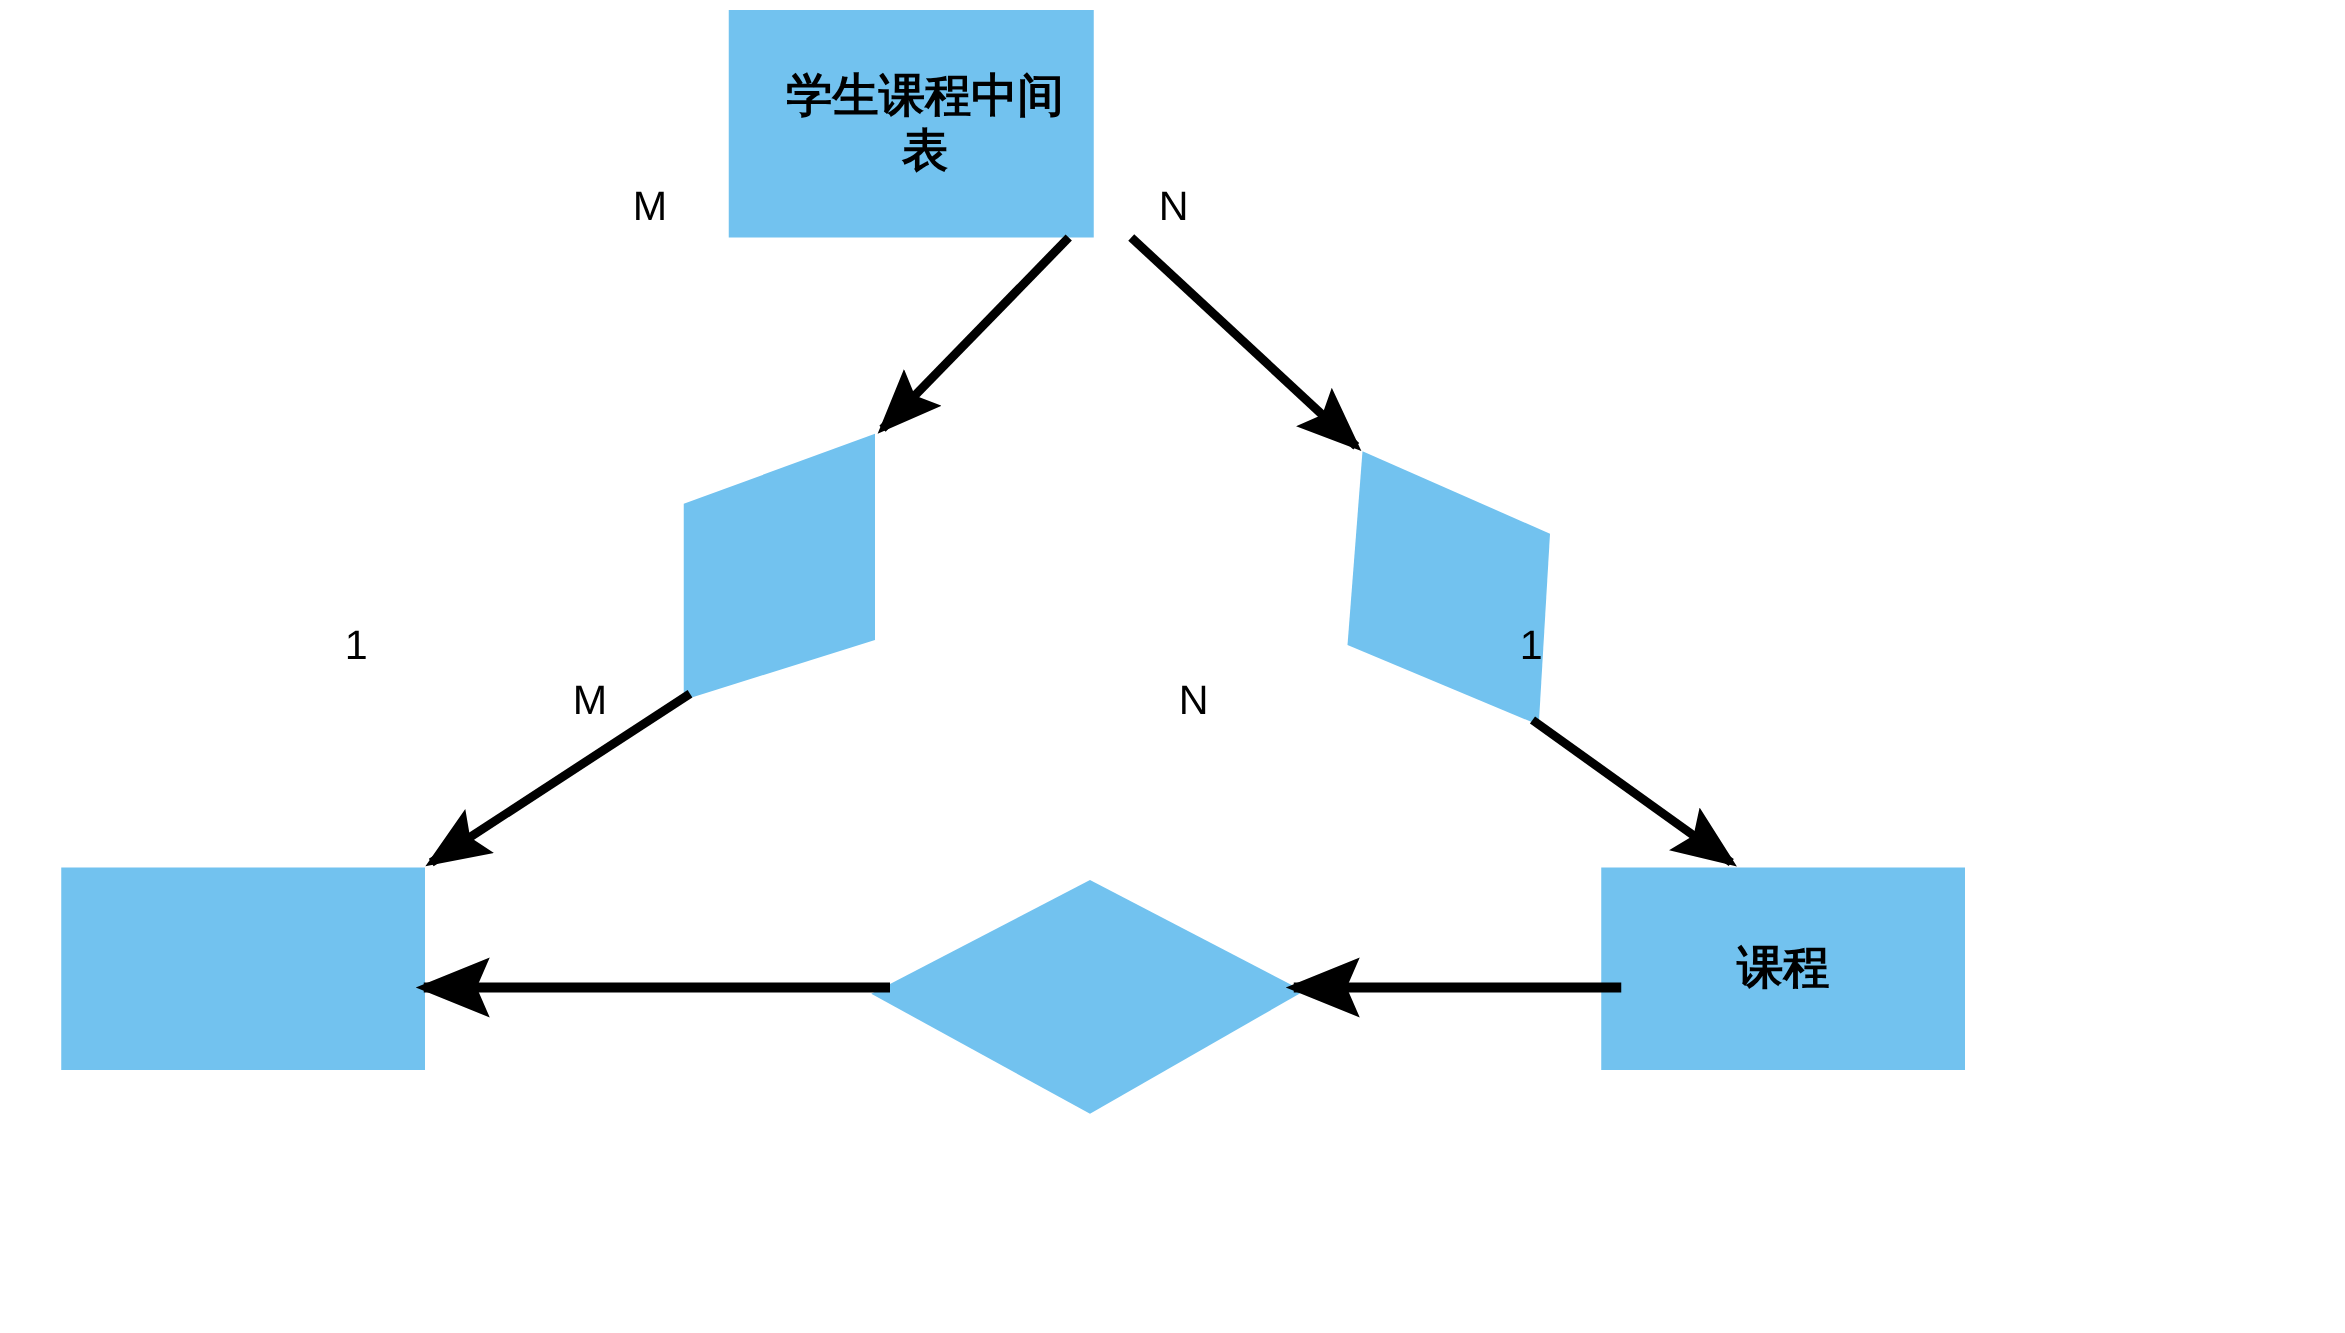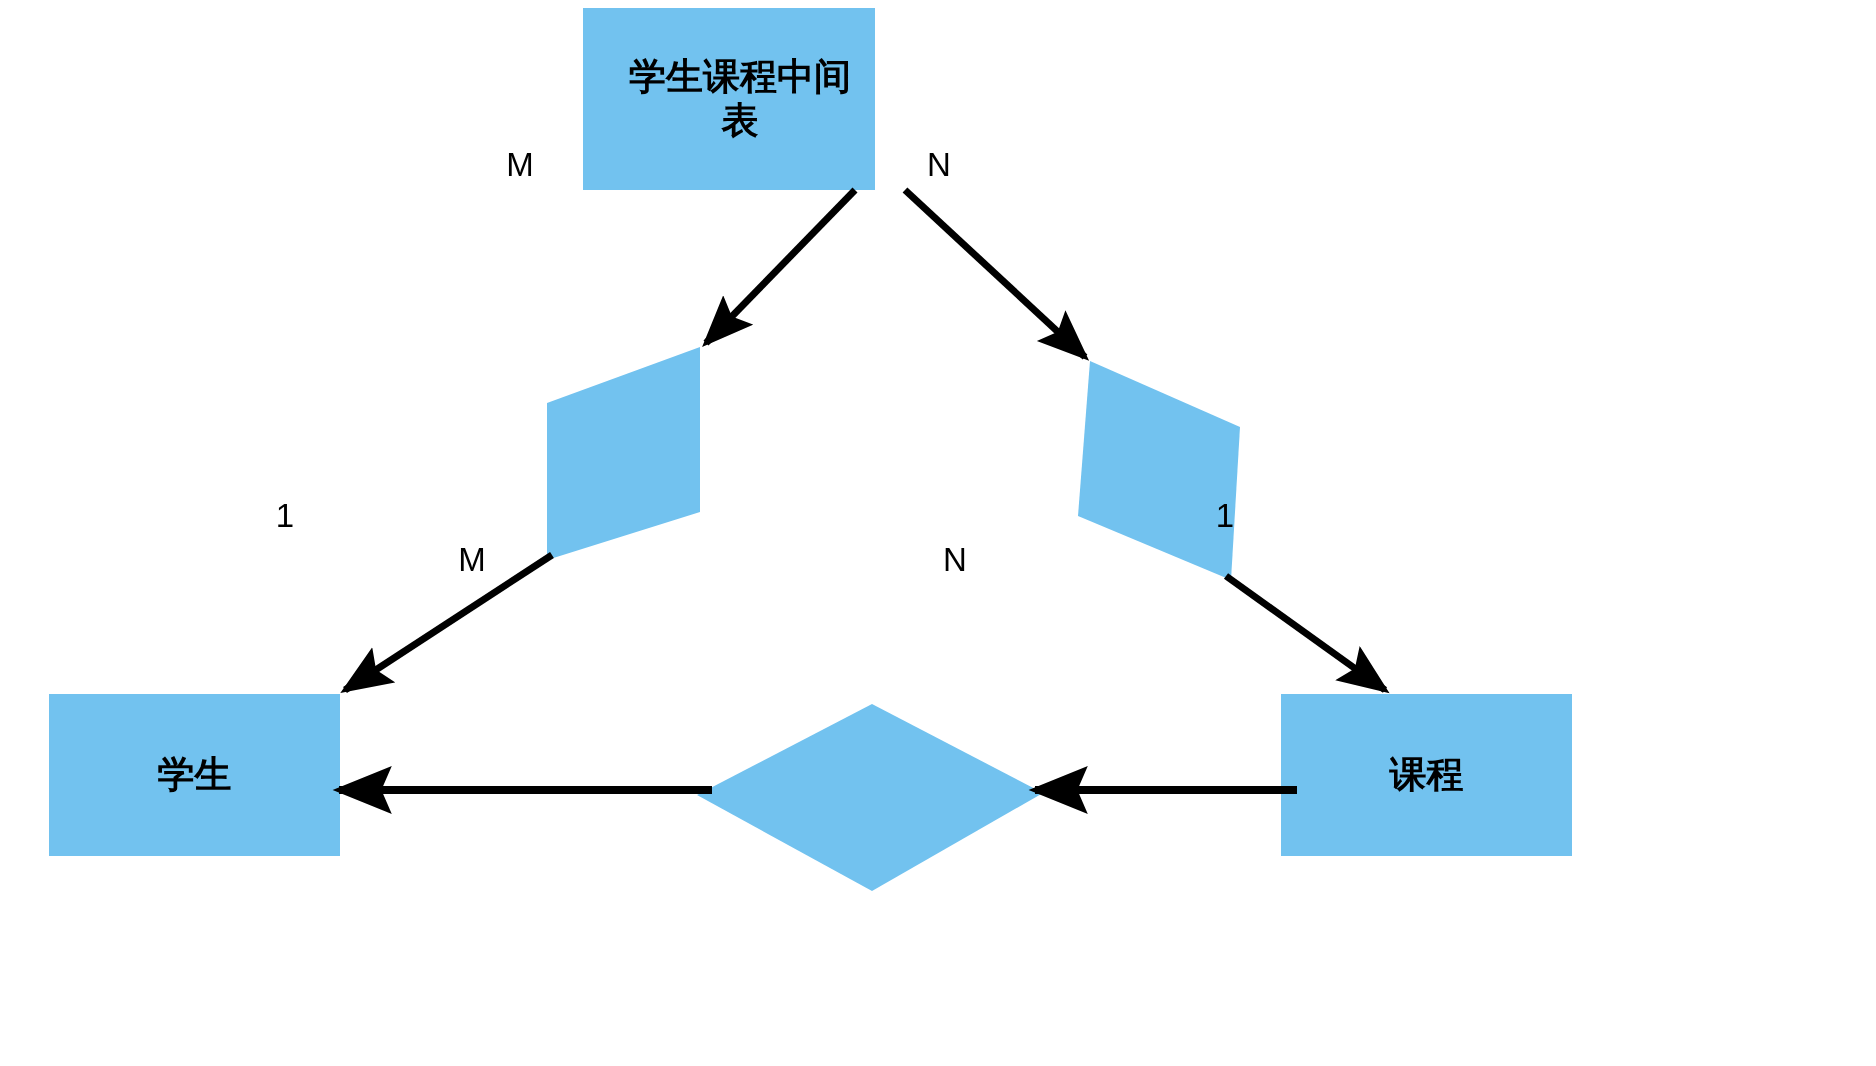--- a/index.html
+++ b/index.html
@@ -109,21 +109,20 @@
     <line x1="1226" y1="576" x2="1385" y2="690" stroke="#000000" stroke-width="7" marker-end="url(#arrowhead)"></line>
 
     <line x1="712" y1="790" x2="339" y2="790" stroke="#000000" stroke-width="8" marker-end="url(#arrowhead)"></line>
 
     <line x1="1297" y1="790" x2="1035" y2="790" stroke="#000000" stroke-width="8" marker-end="url(#arrowhead)"></line>
   </svg>
 
   <div class="node-label" id="label-top-box">学生课程中间
 表</div>
 
-  <div class="node-label" id="label-student-box">学生</div>
 
   <div class="node-label" id="label-course-box">课程</div>
 
   <div class="edge-label" id="edge-label-m-top">M</div>
 
   <div class="edge-label" id="edge-label-n-top">N</div>
 
   <div class="edge-label" id="edge-label-one-left">1</div>
 
   <div class="edge-label" id="edge-label-one-right">1</div>

